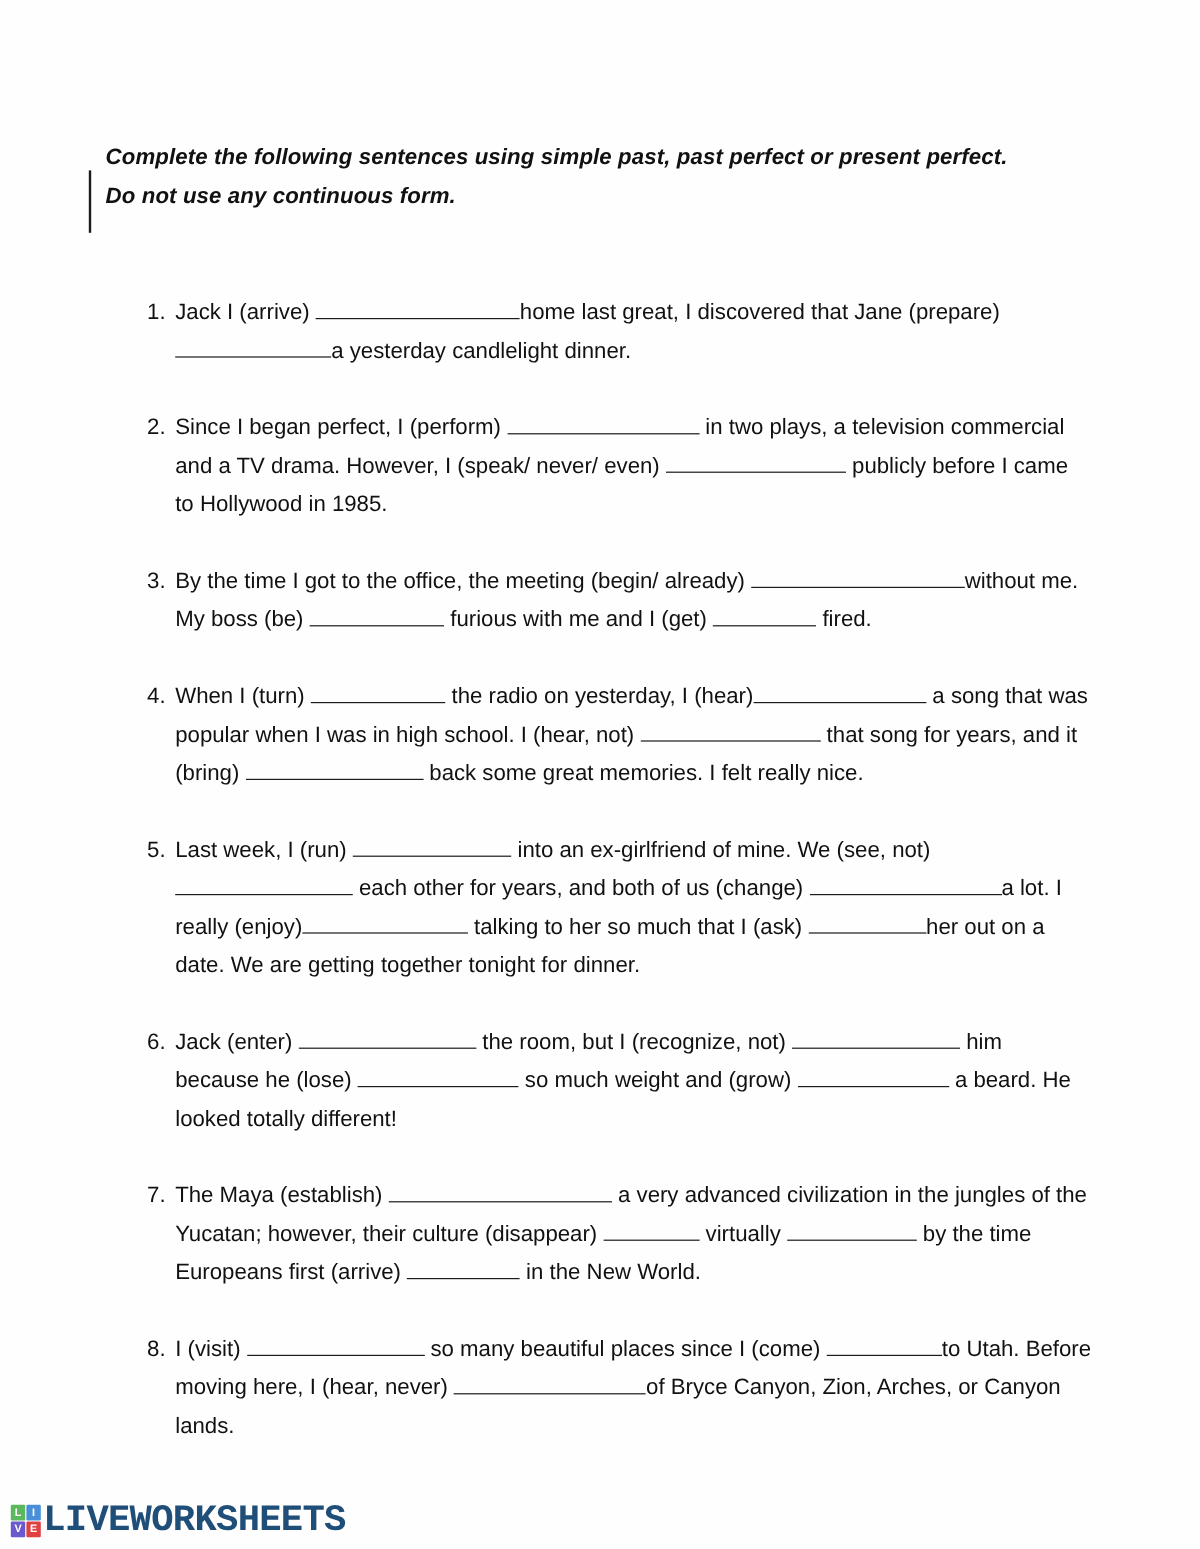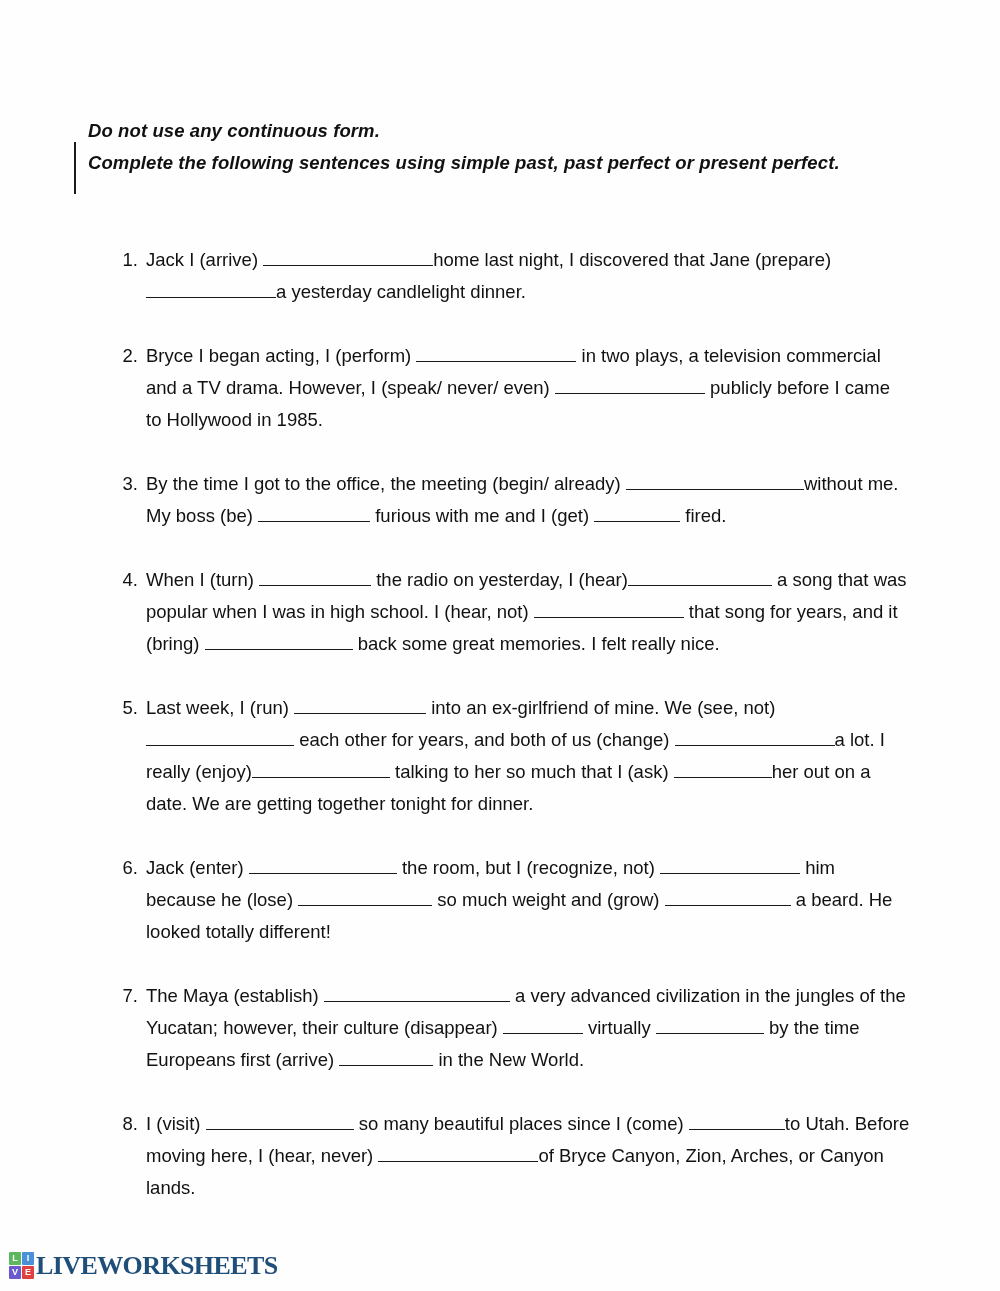--- a/index.html
+++ b/index.html
@@ -115,42 +115,42 @@
     align-items: center;
     justify-content: center;
     font-size: 9px;
     font-weight: bold;
     color: #ffffff;
     font-family: "Liberation Sans", sans-serif;
     border-radius: 1px;
     line-height: 1;
   }
   .logo-word {
-    font-size: 26px;
+    font-size: 31px;
     font-weight: bold;
     letter-spacing: -0.6px;
     color: #1f4e79;
-    font-family: Liberation Serif, serif;
+    font-family: Liberation Mono, monospace;
     line-height: 1;
   }
 </style>
 </head>
 <body>
 
 <div class="page">
 
   <div class="heading-block">
     <div class="heading-rule"></div>
+    <p class="heading-text">Complete the following sentences using simple past, past perfect or present perfect.</p>
     <p class="heading-text">Do not use any continuous form.</p>
-    <p class="heading-text">Complete the following sentences using simple past, past perfect or present perfect.</p>
   </div>
 
   <ol class="worksheet-list" id="exercise-list">
-      <li class="item"><span class="item-num">1.</span><span class="item-body"><span>Jack I (arrive) </span><span class="blank" style="width: 170px;"></span><span>home last night, I discovered that Jane (prepare) </span><span class="blank" style="width: 130px;"></span><span>a yesterday candlelight dinner.</span></span></li>
-      <li class="item"><span class="item-num">2.</span><span class="item-body"><span>Bryce I began acting, I (perform) </span><span class="blank" style="width: 160px;"></span><span> in two plays, a television commercial and a TV drama.  However, I (speak/ never/ even) </span><span class="blank" style="width: 150px;"></span><span> publicly before I came to Hollywood in 1985.</span></span></li>
+      <li class="item"><span class="item-num">1.</span><span class="item-body"><span>Jack I (arrive) </span><span class="blank" style="width: 170px;"></span><span>home last great, I discovered that Jane (prepare) </span><span class="blank" style="width: 130px;"></span><span>a yesterday candlelight dinner.</span></span></li>
+      <li class="item"><span class="item-num">2.</span><span class="item-body"><span>Since I began perfect, I (perform) </span><span class="blank" style="width: 160px;"></span><span> in two plays, a television commercial and a TV drama.  However, I (speak/ never/ even) </span><span class="blank" style="width: 150px;"></span><span> publicly before I came to Hollywood in 1985.</span></span></li>
       <li class="item"><span class="item-num">3.</span><span class="item-body"><span>By the time I got to the office, the meeting (begin/ already) </span><span class="blank" style="width: 178px;"></span><span>without me.  My boss (be) </span><span class="blank" style="width: 112px;"></span><span> furious with me and I (get) </span><span class="blank" style="width: 86px;"></span><span> fired.</span></span></li>
       <li class="item"><span class="item-num">4.</span><span class="item-body"><span>When I (turn) </span><span class="blank" style="width: 112px;"></span><span> the radio on yesterday, I (hear)</span><span class="blank" style="width: 144px;"></span><span> a song that was popular when I was in high school.  I (hear, not) </span><span class="blank" style="width: 150px;"></span><span> that song for years, and it (bring) </span><span class="blank" style="width: 148px;"></span><span> back some great memories. I felt really nice.</span></span></li>
       <li class="item"><span class="item-num">5.</span><span class="item-body"><span>Last week, I (run) </span><span class="blank" style="width: 132px;"></span><span> into an ex-girlfriend of mine.  We (see, not) </span><span class="blank" style="width: 148px;"></span><span> each other for years, and both of us (change) </span><span class="blank" style="width: 160px;"></span><span>a lot.  I really (enjoy)</span><span class="blank" style="width: 138px;"></span><span> talking to her so much that I (ask) </span><span class="blank" style="width: 98px;"></span><span>her out on a date. We are getting together tonight for dinner.</span></span></li>
       <li class="item"><span class="item-num">6.</span><span class="item-body"><span>Jack (enter) </span><span class="blank" style="width: 148px;"></span><span> the room, but I (recognize, not) </span><span class="blank" style="width: 140px;"></span><span> him because he (lose) </span><span class="blank" style="width: 134px;"></span><span> so much weight and (grow) </span><span class="blank" style="width: 126px;"></span><span> a beard. He looked totally different!</span></span></li>
       <li class="item"><span class="item-num">7.</span><span class="item-body"><span>The Maya (establish) </span><span class="blank" style="width: 186px;"></span><span> a very advanced civilization in the jungles of the Yucatan; however, their culture (disappear) </span><span class="blank" style="width: 80px;"></span><span> virtually </span><span class="blank" style="width: 108px;"></span><span> by the time Europeans first  (arrive) </span><span class="blank" style="width: 94px;"></span><span> in the New World.</span></span></li>
       <li class="item"><span class="item-num">8.</span><span class="item-body"><span> I (visit) </span><span class="blank" style="width: 148px;"></span><span> so many beautiful places since I (come) </span><span class="blank" style="width: 96px;"></span><span>to Utah.  Before moving here, I (hear, never) </span><span class="blank" style="width: 160px;"></span><span>of Bryce Canyon, Zion, Arches, or Canyon lands.</span></span></li>
     </ol>
 
   <div class="logo">
     <div class="logo-mark" id="logo-mark">

